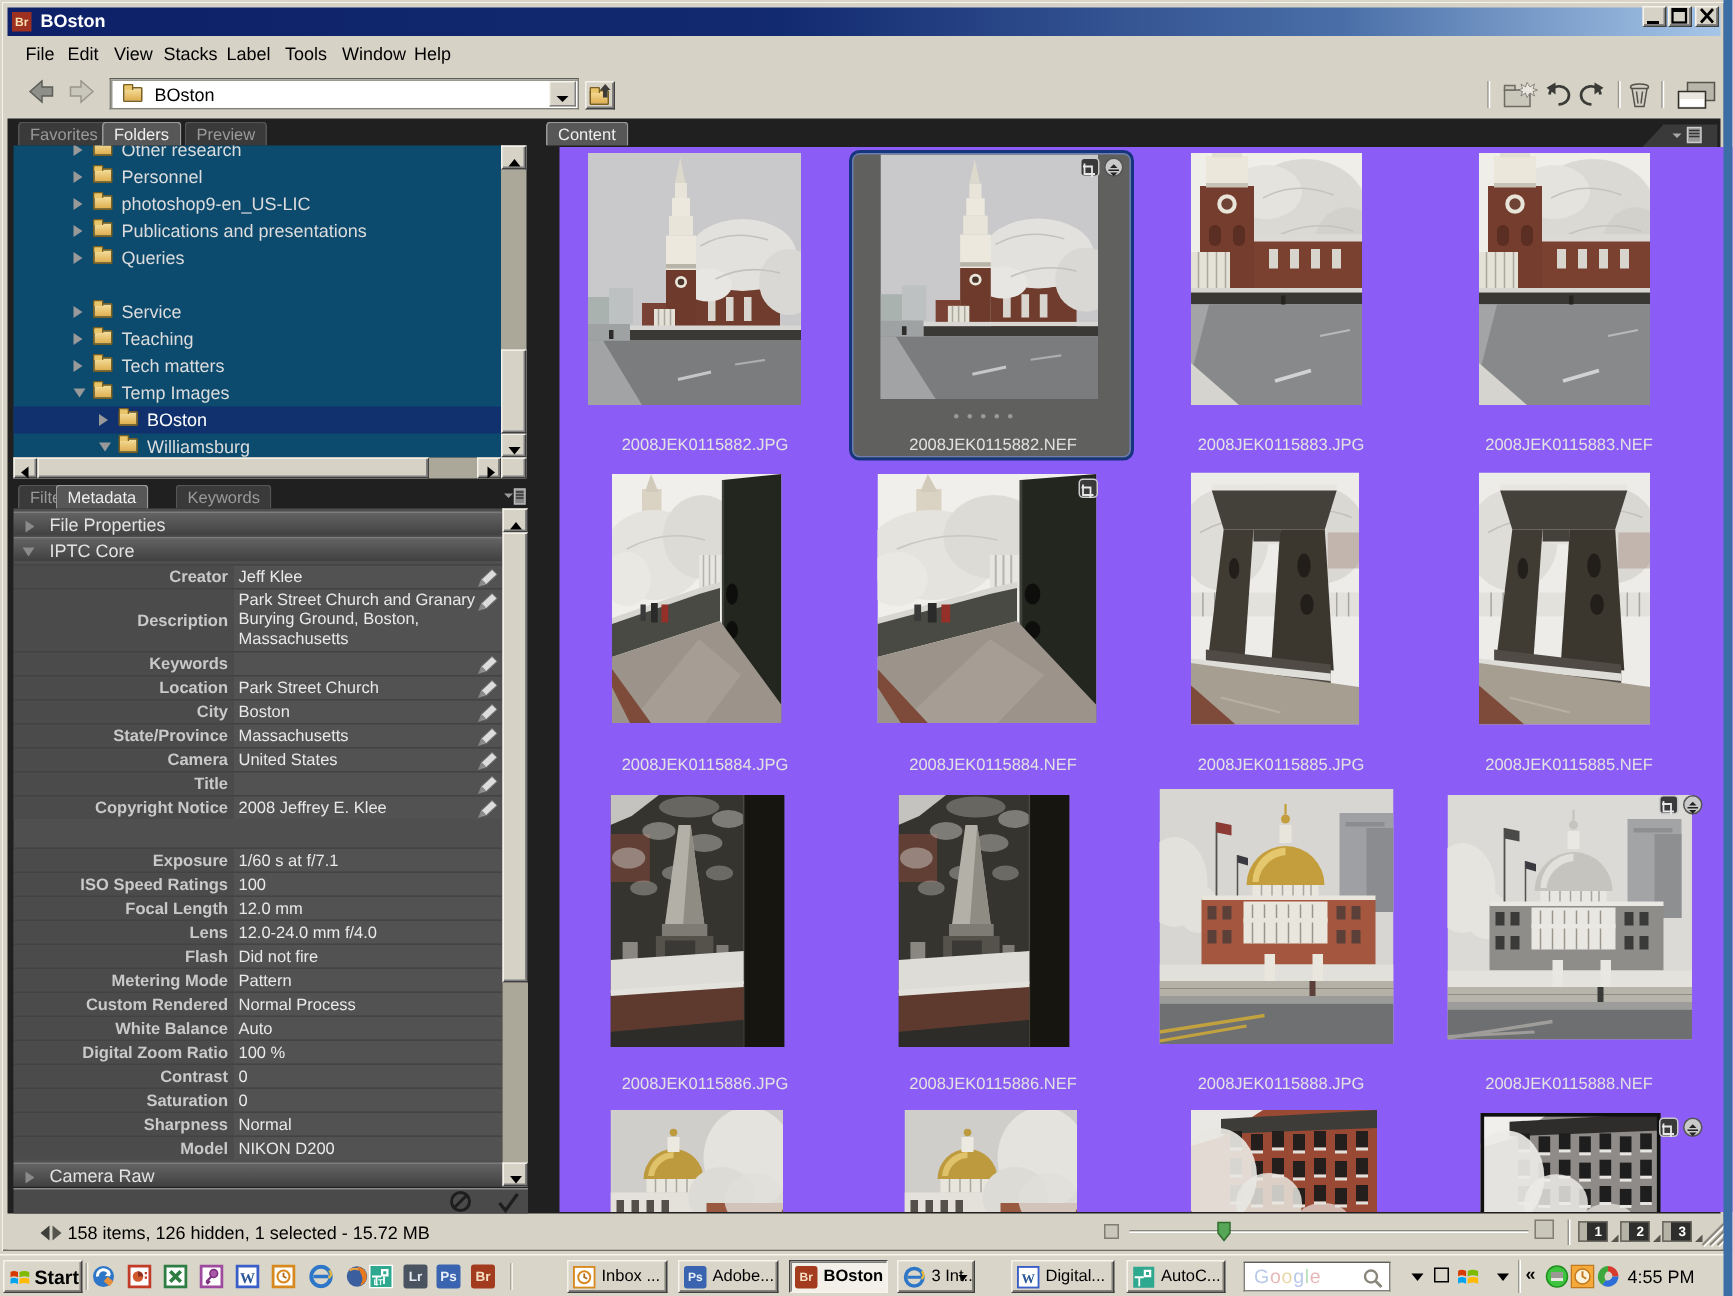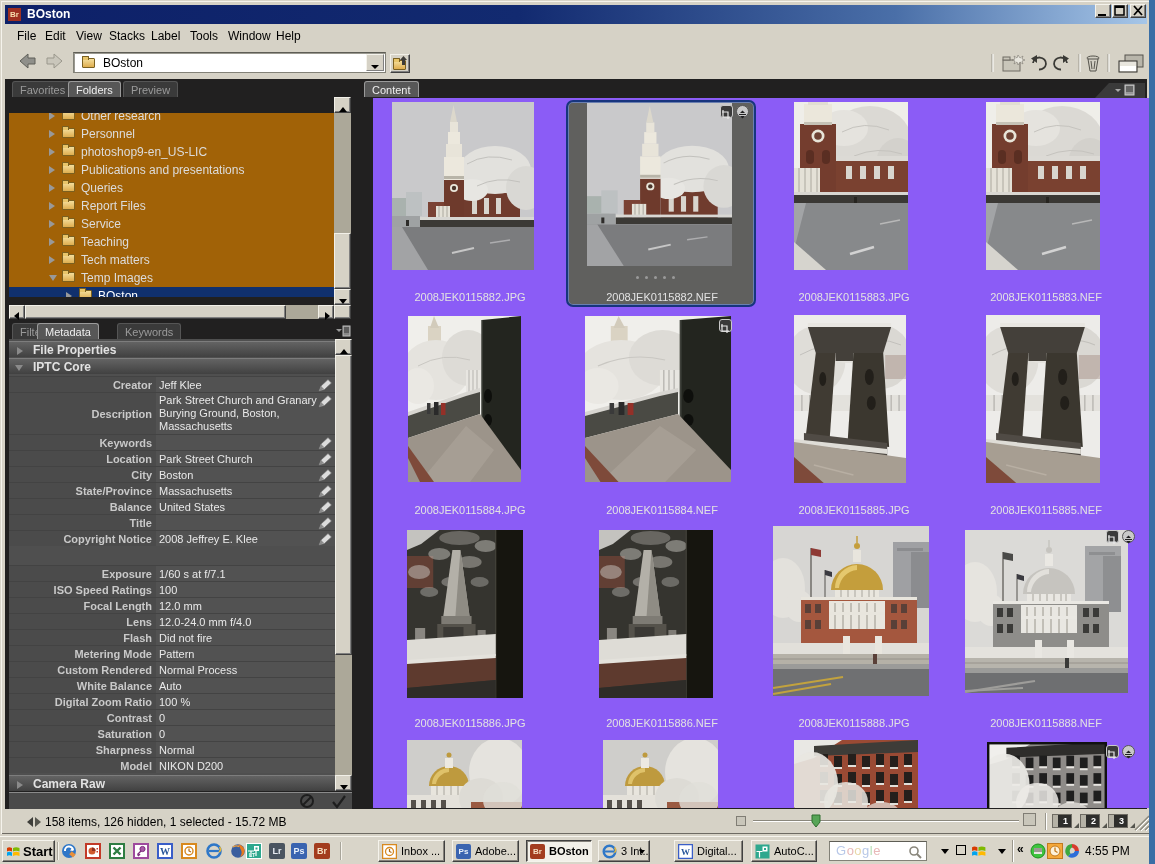--- a/index.html
+++ b/index.html
@@ -25,37 +25,37 @@
 #combo .drop{position:absolute;right:1px;top:1px;width:18px;height:17px;background:#D6D2C6;
  border:1px solid #808080;border-top-color:#F5F3EC;border-left-color:#F5F3EC}
 .fold{position:relative;display:inline-block;width:13px;height:10px;background:linear-gradient(#F4DE9C,#DFAE4F);border:1px solid #7A6020;border-radius:1px}
 .fold:before{content:"";position:absolute;left:-1px;top:-3px;width:5px;height:3px;background:#E8C56A;border:1px solid #7A6020;border-bottom:none;border-radius:1px 1px 0 0}
 
 #app{position:absolute;left:4px;top:78px;width:1142px;height:730px;background:#212020}
 .tab{position:absolute;height:16px;font-size:11px;padding:2px 7px 0 7px;color:#9a9a9a;
  background:#3A3A3A;border:1px solid #555;border-bottom:none;border-radius:3px 3px 0 0}
 .tab.on{background:#575757;color:#EFEFEF;border-color:#9a9a9a;z-index:2}
 
-#tree{position:absolute;left:4px;top:34px;width:330px;height:184px;background:#a16207;overflow:hidden}
+#tree{position:absolute;left:4px;top:18px;width:330px;height:208px;background:#0c4a6e;overflow:hidden}
 .trow{position:absolute;left:0;width:330px;height:18px;color:#DCDCDC;font-size:12px;line-height:18px;white-space:nowrap}
 .trow .nm{position:absolute;top:0}
 .arr{position:absolute;top:5px;width:0;height:0;border-left:6px solid #999;border-top:4px solid transparent;border-bottom:4px solid transparent}
 .arrd{position:absolute;top:6px;width:0;height:0;border-top:6px solid #999;border-left:4px solid transparent;border-right:4px solid transparent}
 .fico{position:absolute;top:3px}
 .sel{background:#10306E;color:#fff}
 
 .sbv{position:absolute;width:17px;background:#ACA899}
 .sbh{position:absolute;height:14px;background:#ACA899}
 .sbtn{position:absolute;background:#D6D2C6;border:1px solid #404040;border-top-color:#F2F0E8;border-left-color:#F2F0E8;box-shadow:inset -1px -1px 0 #808080}
 .sth{position:absolute;background:#D6D2C6;border:1px solid #404040;border-top-color:#F2F0E8;border-left-color:#F2F0E8;box-shadow:inset -1px -1px 0 #808080}
 .tri{width:0;height:0;display:inline-block}
 
 #meta{position:absolute;left:4px;top:260px;width:326px;height:452px;background:#4F4F4F;overflow:hidden}
 .mhdr{position:absolute;left:0;width:326px;height:16px;background:linear-gradient(#636363,#414141);
- border-top:1px solid #7d7d7d;color:#E2E2E2;font-weight:bold;font-size:12px;line-height:16px}
+ border-top:1px solid #7d7d7d;color:#E2E2E2;font-weight:normal;font-size:12px;line-height:16px}
 .mrow{position:absolute;left:0;width:326px;border-top:1px solid #434343;background:linear-gradient(90deg,#4B4B4B 0px,#4B4B4B 147px,#525252 147px)}
 .mlab{position:absolute;left:0;width:143px;text-align:right;font-weight:bold;color:#C9C9C9;font-size:11px}
 .mval{position:absolute;left:150px;width:165px;color:#E9E9E9;font-size:11px}
 .pen{position:absolute;left:309px;width:14px;height:14px}
 
 #content{position:absolute;left:368px;top:19px;width:894px;height:710px;background:#8b5cf6;overflow:hidden}
 .flabel{position:absolute;width:192px;text-align:center;font-size:11px;color:#E2E2E2}
 #statusbar{position:absolute;left:4px;top:810px;width:1142px;height:22px;background:#D6D2C6;font-size:12px;color:#000}
 
 #taskbar{position:absolute;left:0;top:836px;width:1155px;height:28px;background:#D9D5C9;border-top:1px solid #F7F5EE}
@@ -158,25 +158,20 @@
 <div class="trow" style="top:66px">
             <span class="arr" style="left:40px"></span>
             <span class="fold fico" style="left:53px"></span>
             <span class="nm" style="left:72px">Queries</span>
           </div>
 <div class="trow" style="top:48px">
             <span class="arr" style="left:40px"></span>
             <span class="fold fico" style="left:53px"></span>
             <span class="nm" style="left:72px">Publications and presentations</span>
           </div>
-<div class="trow" style="top:84px">
-            <span class="arr" style="left:40px"></span>
-            <span class="fold fico" style="left:53px"></span>
-            <span class="nm" style="left:72px">Report Files</span>
-          </div>
 <div class="trow" style="top:102px">
             <span class="arr" style="left:40px"></span>
             <span class="fold fico" style="left:53px"></span>
             <span class="nm" style="left:72px">Service</span>
           </div>
 <div class="trow" style="top:120px">
             <span class="arr" style="left:40px"></span>
             <span class="fold fico" style="left:53px"></span>
             <span class="nm" style="left:72px">Teaching</span>
           </div>
@@ -252,21 +247,21 @@
           </div>
 <div class="mrow" style="top:143px;height:16px">
             <span class="mlab" style="top:0px;line-height:16px">State/Province</span>
             <span class="mval" style="line-height:16px">Massachusetts</span>
             <svg class="pen" style="top:2px" width="14" height="13">
               <path d="M1 12 L3 7 L10 0.5 L13.5 4 L6.5 10.5 Z" fill="#DCDCDC" stroke="#6a6a6a" stroke-width="0.7"></path>
               <path d="M1 12 L3 7 L6 10 Z" fill="#8a8a8a"></path>
             </svg>
           </div>
 <div class="mrow" style="top:159px;height:16px">
-            <span class="mlab" style="top:0px;line-height:16px">Balance</span>
+            <span class="mlab" style="top:0px;line-height:16px">Camera</span>
             <span class="mval" style="line-height:16px">United States</span>
             <svg class="pen" style="top:2px" width="14" height="13">
               <path d="M1 12 L3 7 L10 0.5 L13.5 4 L6.5 10.5 Z" fill="#DCDCDC" stroke="#6a6a6a" stroke-width="0.7"></path>
               <path d="M1 12 L3 7 L6 10 Z" fill="#8a8a8a"></path>
             </svg>
           </div>
 <div class="mrow" style="top:175px;height:16px">
             <span class="mlab" style="top:0px;line-height:16px">Title</span>
             <span class="mval" style="line-height:16px"></span>
             <svg class="pen" style="top:2px" width="14" height="13">

